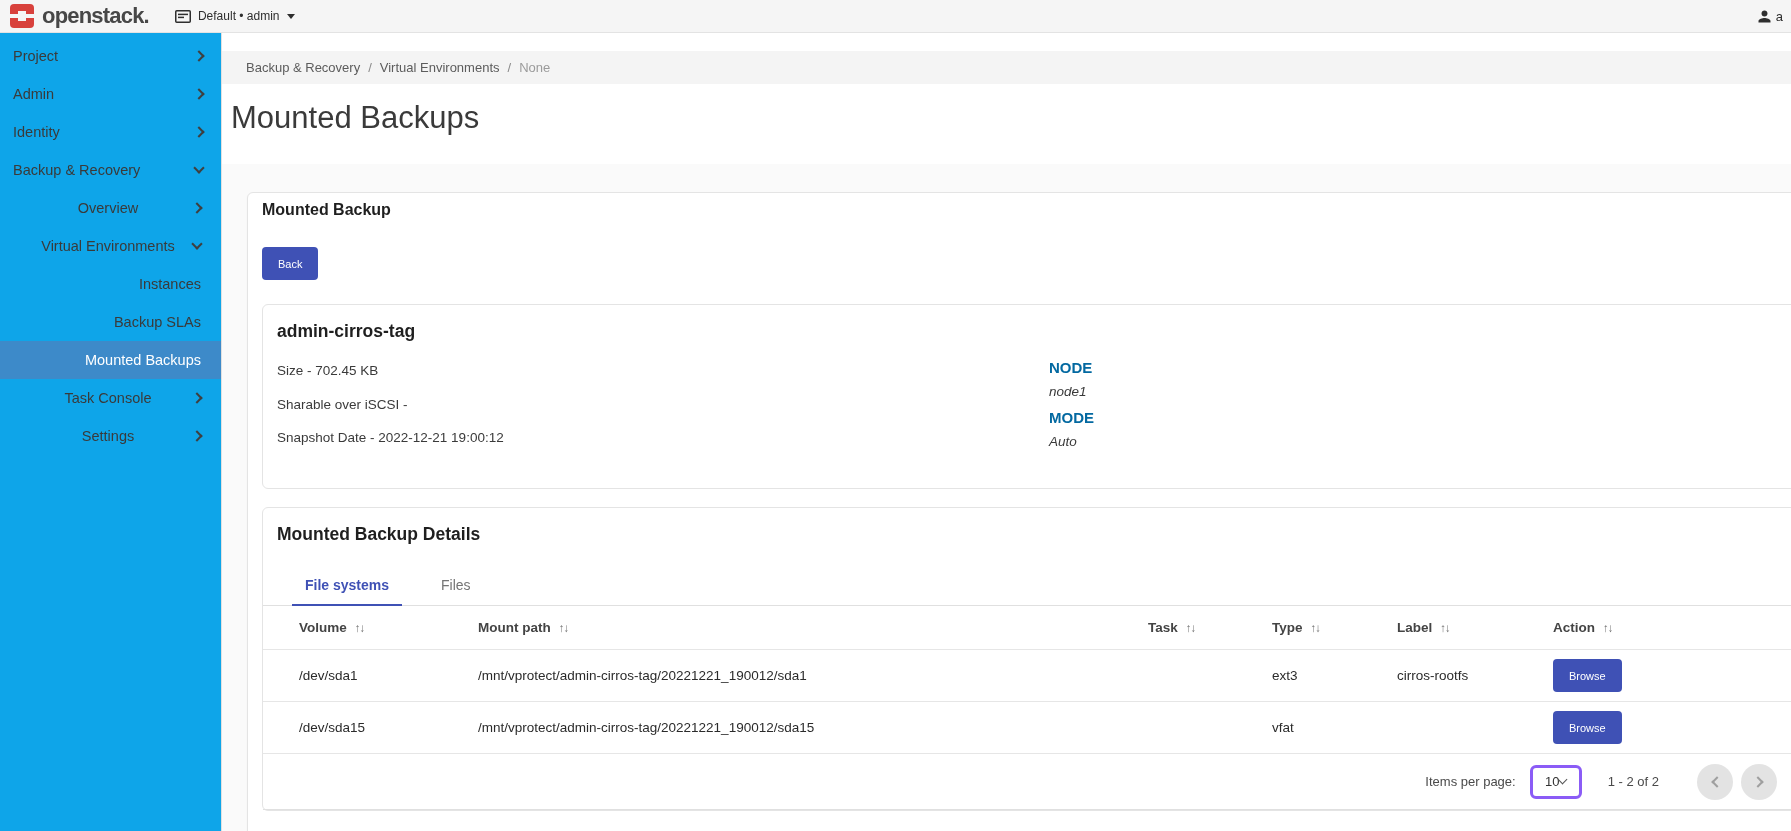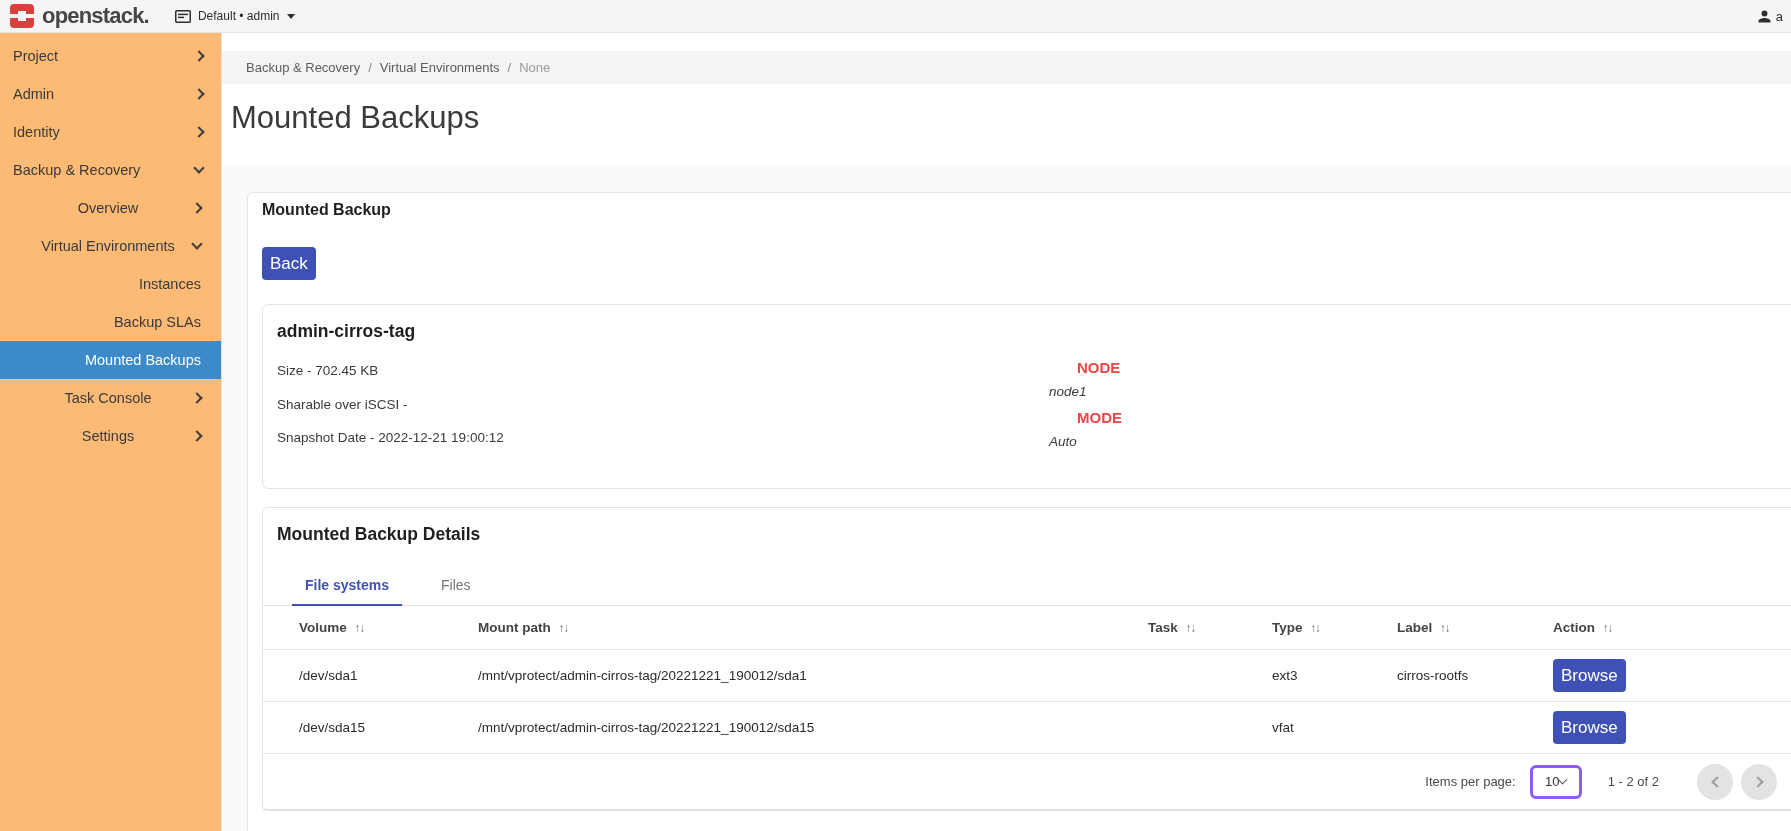--- a/index.html
+++ b/index.html
@@ -17,21 +17,21 @@
   .logomark::after  { content:""; position:absolute; left:8px; right:8px; top:7px; bottom:7px; background:#f5f5f5; }
   .brandtext { font-size:22px; font-weight:700; color:#474747; letter-spacing:-0.8px; }
   .context { display:flex; align-items:center; gap:7px; margin-left:26px; font-size:12px; color:#2e2e2e; cursor:pointer; }
   .caret { width:0; height:0; border-left:4px solid transparent; border-right:4px solid transparent; border-top:5px solid #2e2e2e; margin-top:1px; }
   .userarea { margin-left:auto; display:flex; align-items:center; gap:4px; font-size:13px; color:#2e2e2e; margin-right:-2px; cursor:pointer; }
 
   
   .shell { flex:1; display:flex; min-height:0; }
 
   
-  .sidebar { width:222px; flex:0 0 222px; background:#fdba74; border-right:1px solid #e0e0e0; padding-top:4px; }
+  .sidebar { width:222px; flex:0 0 222px; background:#0ea5e9; border-right:1px solid #e0e0e0; padding-top:4px; }
   .nav-item { height:38px; display:flex; align-items:center; font-size:14.5px; color:#3a3a3a;
               padding:0 18px 0 13px; cursor:pointer; position:relative; }
   .nav-item.lvl1 { justify-content:space-between; }
   .nav-item.lvl2 { justify-content:center; }
   .nav-item.lvl2 .chev { position:absolute; right:20px; }
   .nav-item.lvl3 { justify-content:flex-end; padding-right:20px;text-align:center; }
   .nav-item.selected { background:#3d8ac9; color:#fff; }
   .chev { width:8px; height:8px; border-right:2.2px solid #3f3f3f; border-bottom:2.2px solid #3f3f3f; flex:0 0 auto; }
   .chev.right { transform:rotate(-45deg); }
   .chev.down  { transform:rotate(45deg); margin-top:-4px; }
@@ -45,32 +45,32 @@
   .crumb.muted { color:#9b9b9b; cursor:default; }
   .crumb-sep { color:#8a8a8a; padding:0 8px; }
   .page-title { font-size:31px; font-weight:400; color:#3a3a3a; margin:15px 0 0 9px; line-height:38px; }
 
   .content { flex:1; padding:28px 0 0 25px; overflow:hidden; }
 
   .card { background:#fff; border:1px solid #e4e4e4; border-radius:6px; }
   .outer { width:calc(100% + 14px); min-height:660px; padding:8px 14px 14px 14px; box-shadow:0 1px 2px rgba(0,0,0,0.04); }
   .outer > h2 { font-size:16px; font-weight:700; color:#1f1f1f; }
   .btn { background:#3f51b5; color:#fff; border:none; border-radius:4px; font-family:inherit;
-         font-size:17px; font-weight:500; padding:0 8px; height:33px; cursor:pointer; }
+         font-size:11px; font-weight:500; padding:0 16px; height:33px; cursor:pointer; }
   .back-btn { display:block; margin-top:28px; }
 
   .inner { margin-right:-28px; }
 
   
   .detail-card { margin-top:24px; padding:16px 14px 20px 14px; position:relative; min-height:185px; }
   .detail-card h3 { font-size:17.5px; font-weight:700; color:#1f1f1f; }
   .detail-rows { margin-top:22px; font-size:13.5px; color:#3a3a3a; }
   .detail-rows .drow { margin-bottom:19.5px; line-height:14px; }
   .node-col { position:absolute; left:786px; top:54px; }
-  .node-col .klabel { font-size:15px; font-weight:700; color:#ef4444; line-height:17px; margin-bottom:8px;margin-left:28px; }
+  .node-col .klabel { font-size:15px; font-weight:700; color:#0369a1; line-height:17px; margin-bottom:8px; }
   .node-col .kval   { font-size:13.5px; color:#3a3a3a; line-height:15px; margin-bottom:10px;font-style:italic; }
 
   
   .details-card { margin-top:18px; padding:16px 0 0 0; }
   .details-card h3 { font-size:17.5px; font-weight:700; color:#1f1f1f; padding:0 14px; }
   .tabs { margin-top:21px; border-bottom:1px solid #e0e0e0; padding-left:29px; display:flex; }
   .tab { font-size:14px; color:#757575; padding:11px 13px; margin-right:26px; cursor:pointer;
          border-bottom:2px solid transparent; margin-bottom:-1px; }
   .tab.active { color:#3f51b5; font-weight:700; border-bottom-color:#3f51b5; }
 

